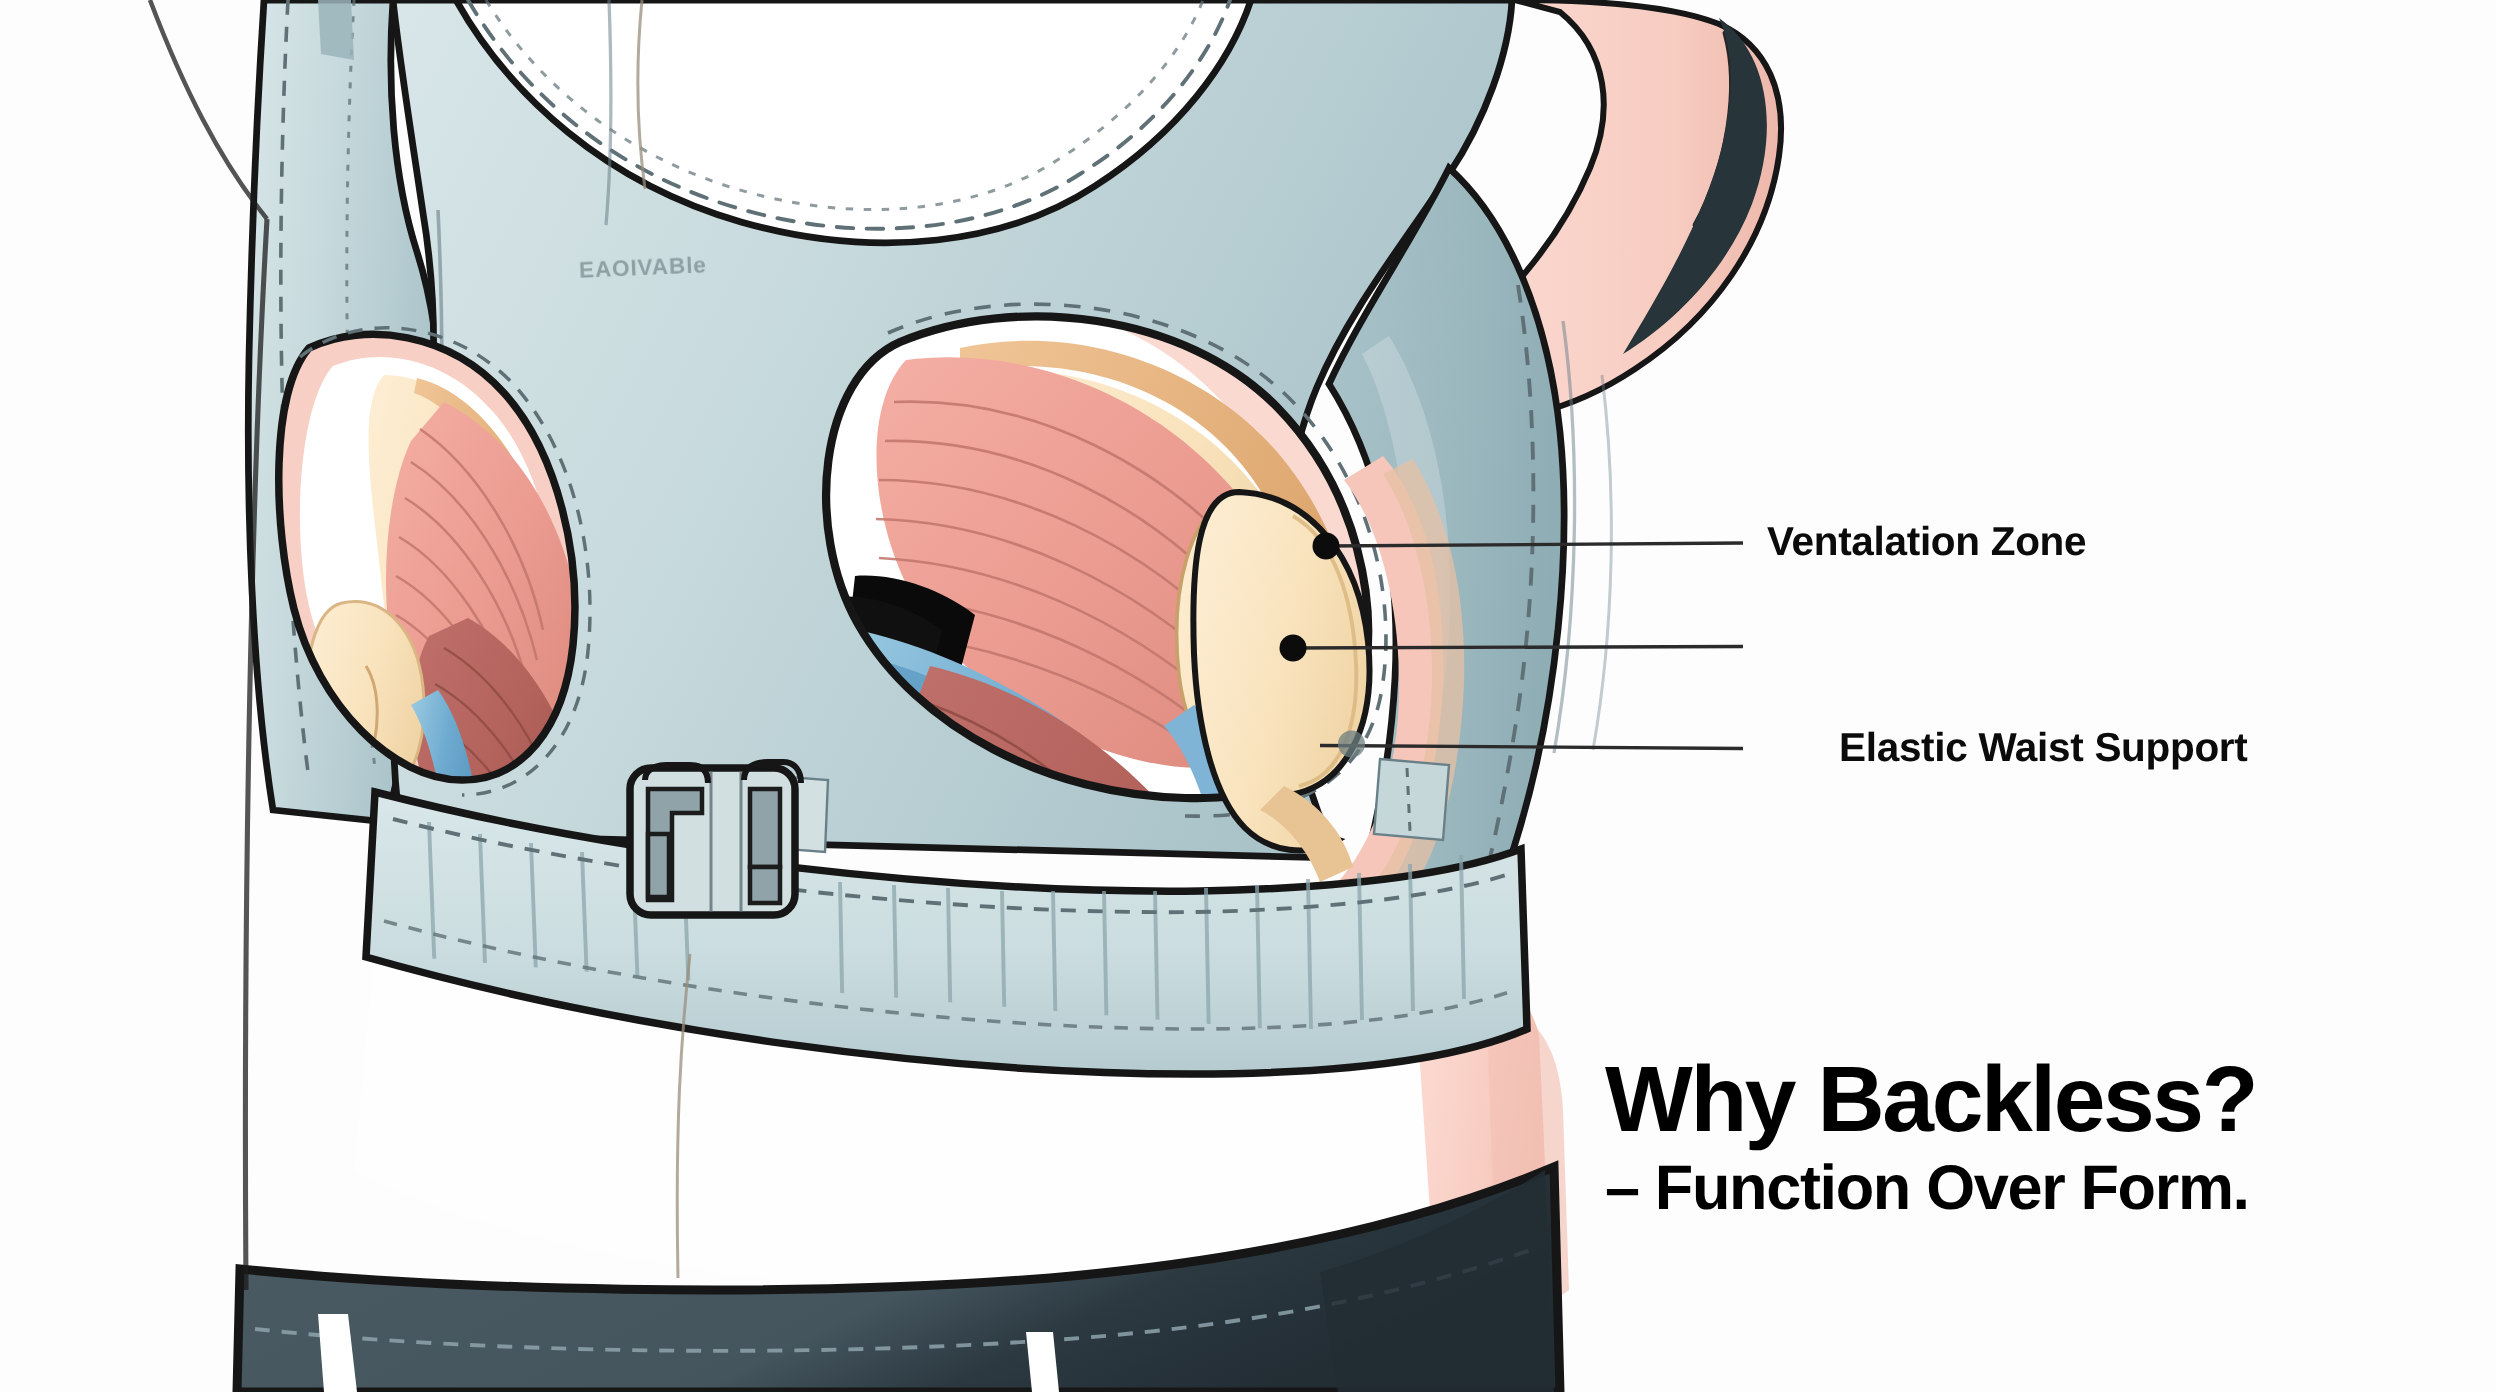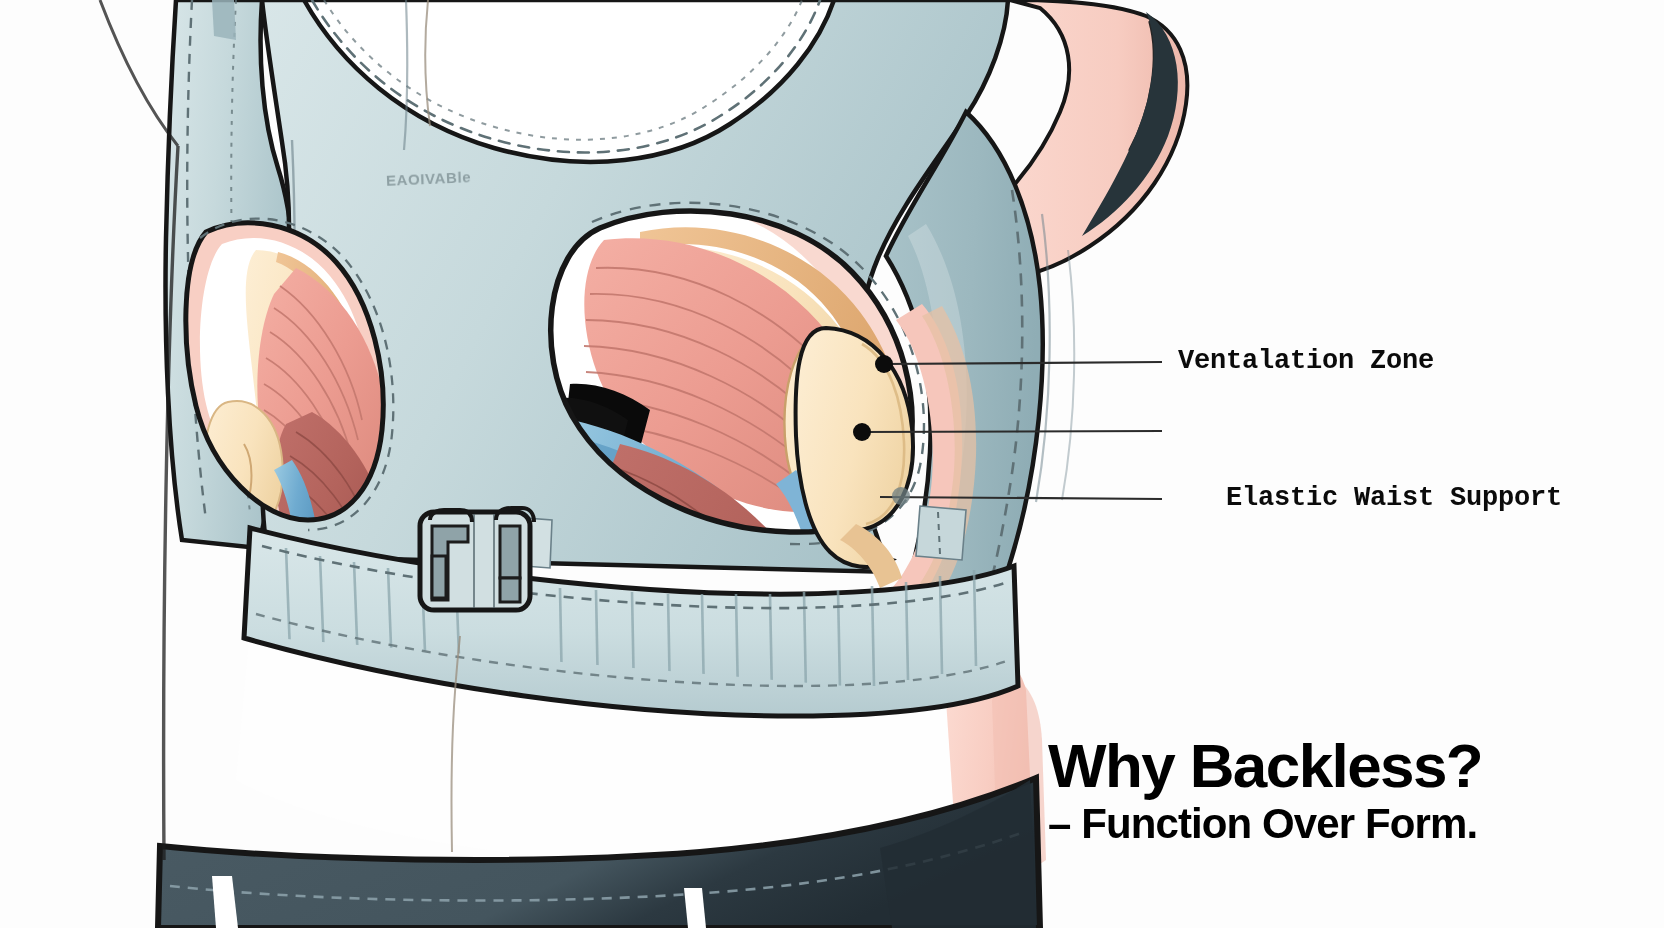--- a/index.html
+++ b/index.html
@@ -21,40 +21,39 @@
   }
   #art {
     position: absolute;
     inset: 0;
     width: 1664px;
     height: 928px;
   }
   
   .callout {
     position: absolute;
-    font-family: Liberation Mono, monospace;
+    font-family: Liberation Sans, sans-serif;
     font-weight: bold;
     font-size: 27px;
     letter-spacing: -0.2px;
     color: #0b0b0b;
     white-space: nowrap;
     line-height: 1;
     text-align: center;
   }
   #label-vent  { left: 1178px; top: 348px; }
   #label-flex  { left: 1178px; top: 417px; }
   #label-waist { left: 1178px; top: 485px; margin-left: 48px; }
 
   
   #headline {
     position: absolute;
-    left: 1048px;
+    left: 1070px;
     top: 704px;
     text-align: left;
-    margin-top: 32px;
   }
   #headline-main {
     font-family: "Liberation Sans", sans-serif;
     font-weight: bold;
     font-size: 62px;
     line-height: 0.98;
     color: #000000;
     letter-spacing: -1.6px;
     white-space: nowrap;
     margin: 0;

